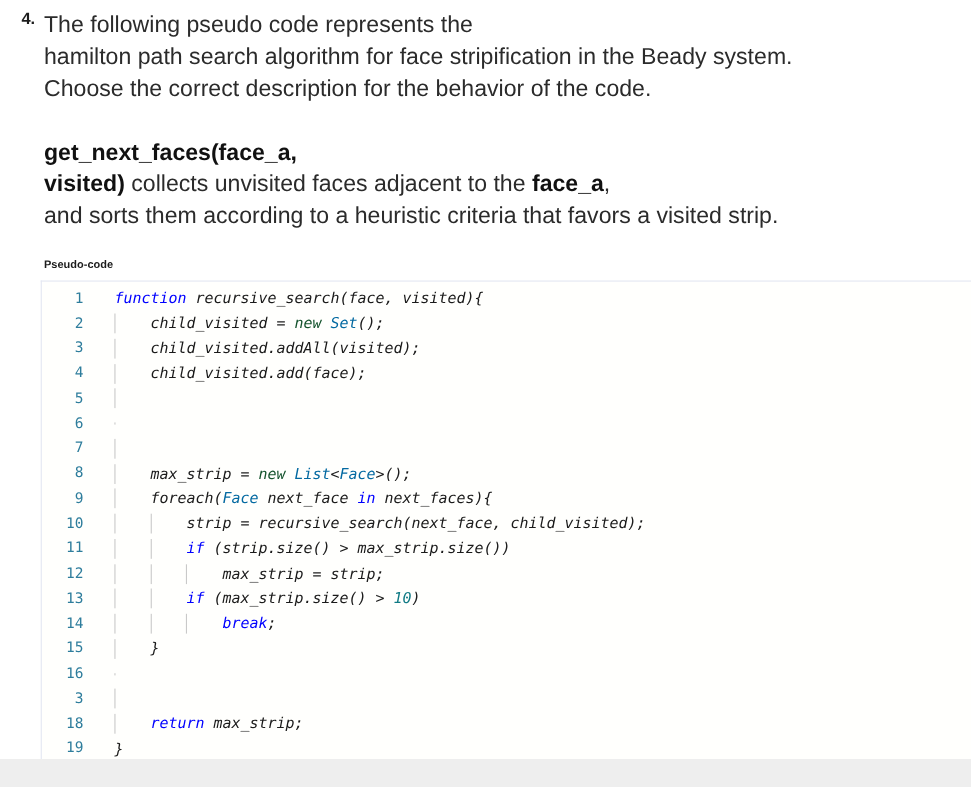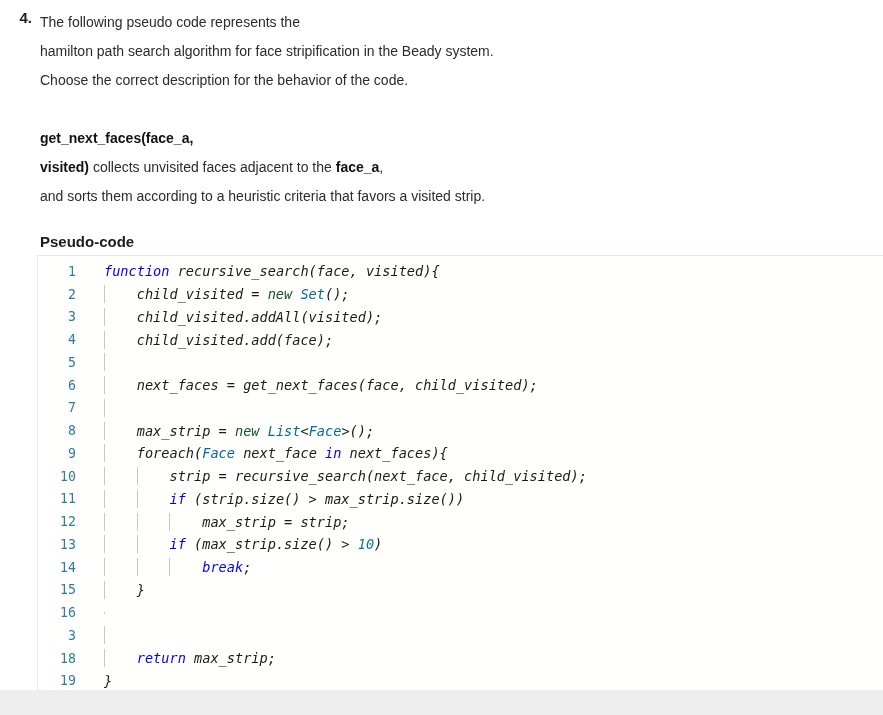--- a/index.html
+++ b/index.html
@@ -35,34 +35,34 @@
     font-weight: bold;
     font-size: 15px;
     color: #1c1c1c;
     padding-top: 9px;
   }
   .q-body {
     flex: 1 1 auto;
     padding-top: 8px;
   }
   .q-line {
-    font-size: 14px;
+    font-size: 21px;
     line-height: 29px;
     color: #2b2b2b;
     white-space: nowrap;
   }
   .q-line.spacer {
     height: 29px;
   }
   .q-line b {
     font-weight: bold;
     color: #111111;
   }
   .section-title {
-    font-size: 15px;
+    font-size: 10px;
     font-weight: bold;
     color: #1c1c1c;
     line-height: 29px;
     margin-top: 16px;
   }
 
   
   .code-block {
     position: absolute;
     left: 37px;
@@ -159,21 +159,21 @@
   </div>
 </div>
 
 <div class="code-block">
   <div class="code-lines" id="code-lines">
       <div class="code-line"><div class="gutter">1</div><div class="code-text"><span style="position: relative; padding-left: 14px;"><span class="kw">function</span><span class="pln"> recursive_search(face, visited){</span></span></div></div>
       <div class="code-line"><div class="gutter">2</div><div class="code-text"><div class="guides"><div class="guide" style="left: 14px;"></div></div><span style="position: relative; padding-left: 14px;"><span class="pln">    child_visited = </span><span class="kw2">new</span><span class="pln"> </span><span class="typ">Set</span><span class="pln">();</span></span></div></div>
       <div class="code-line"><div class="gutter">3</div><div class="code-text"><div class="guides"><div class="guide" style="left: 14px;"></div></div><span style="position: relative; padding-left: 14px;"><span class="pln">    child_visited.addAll(visited);</span></span></div></div>
       <div class="code-line"><div class="gutter">4</div><div class="code-text"><div class="guides"><div class="guide" style="left: 14px;"></div></div><span style="position: relative; padding-left: 14px;"><span class="pln">    child_visited.add(face);</span></span></div></div>
       <div class="code-line"><div class="gutter">5</div><div class="code-text"><div class="guides"><div class="guide" style="left: 14px;"></div></div><span style="position: relative; padding-left: 14px;">&nbsp;</span></div></div>
-      <div class="code-line"><div class="gutter">6</div><div class="code-text"><div class="guides"><div class="guide" style="left: 14px;"></div></div><span style="position: relative; padding-left: 14px;"><span class="pln">    next_faces = get_next_faces(face, child_visited);</span></span></div></div>
+      <div class="code-line"><div class="gutter">6</div><div class="code-text"><div class="guides"><div class="guide" style="left: 14px;"></div></div></div></div>
       <div class="code-line"><div class="gutter">7</div><div class="code-text"><div class="guides"><div class="guide" style="left: 14px;"></div></div><span style="position: relative; padding-left: 14px;">&nbsp;</span></div></div>
       <div class="code-line"><div class="gutter">8</div><div class="code-text"><div class="guides"><div class="guide" style="left: 14px;"></div></div><span style="position: relative; padding-left: 14px;"><span class="pln">    max_strip = </span><span class="kw2">new</span><span class="pln"> </span><span class="typ">List</span><span class="pln">&lt;</span><span class="typ">Face</span><span class="pln">&gt;();</span></span></div></div>
       <div class="code-line"><div class="gutter">9</div><div class="code-text"><div class="guides"><div class="guide" style="left: 14px;"></div></div><span style="position: relative; padding-left: 14px;"><span class="pln">    foreach(</span><span class="typ">Face</span><span class="pln"> next_face </span><span class="kw">in</span><span class="pln"> next_faces){</span></span></div></div>
       <div class="code-line"><div class="gutter">10</div><div class="code-text"><div class="guides"><div class="guide" style="left: 14px;"></div><div class="guide" style="left: 46.72px;"></div></div><span style="position: relative; padding-left: 14px;"><span class="pln">        strip = recursive_search(next_face, child_visited);</span></span></div></div>
       <div class="code-line"><div class="gutter">11</div><div class="code-text"><div class="guides"><div class="guide" style="left: 14px;"></div><div class="guide" style="left: 46.72px;"></div></div><span style="position: relative; padding-left: 14px;"><span class="pln">        </span><span class="kw">if</span><span class="pln"> (strip.size() &gt; max_strip.size())</span></span></div></div>
       <div class="code-line"><div class="gutter">12</div><div class="code-text"><div class="guides"><div class="guide" style="left: 14px;"></div><div class="guide" style="left: 46.72px;"></div><div class="guide" style="left: 79.44px;"></div></div><span style="position: relative; padding-left: 14px;"><span class="pln">            max_strip = strip;</span></span></div></div>
       <div class="code-line"><div class="gutter">13</div><div class="code-text"><div class="guides"><div class="guide" style="left: 14px;"></div><div class="guide" style="left: 46.72px;"></div></div><span style="position: relative; padding-left: 14px;"><span class="pln">        </span><span class="kw">if</span><span class="pln"> (max_strip.size() &gt; </span><span class="num">10</span><span class="pln">)</span></span></div></div>
       <div class="code-line"><div class="gutter">14</div><div class="code-text"><div class="guides"><div class="guide" style="left: 14px;"></div><div class="guide" style="left: 46.72px;"></div><div class="guide" style="left: 79.44px;"></div></div><span style="position: relative; padding-left: 14px;"><span class="pln">            </span><span class="kw">break</span><span class="pln">;</span></span></div></div>
       <div class="code-line"><div class="gutter">15</div><div class="code-text"><div class="guides"><div class="guide" style="left: 14px;"></div></div><span style="position: relative; padding-left: 14px;"><span class="pln">    }</span></span></div></div>
       <div class="code-line"><div class="gutter">16</div><div class="code-text"><div class="guides"><div class="guide" style="left: 14px;"></div></div></div></div>

